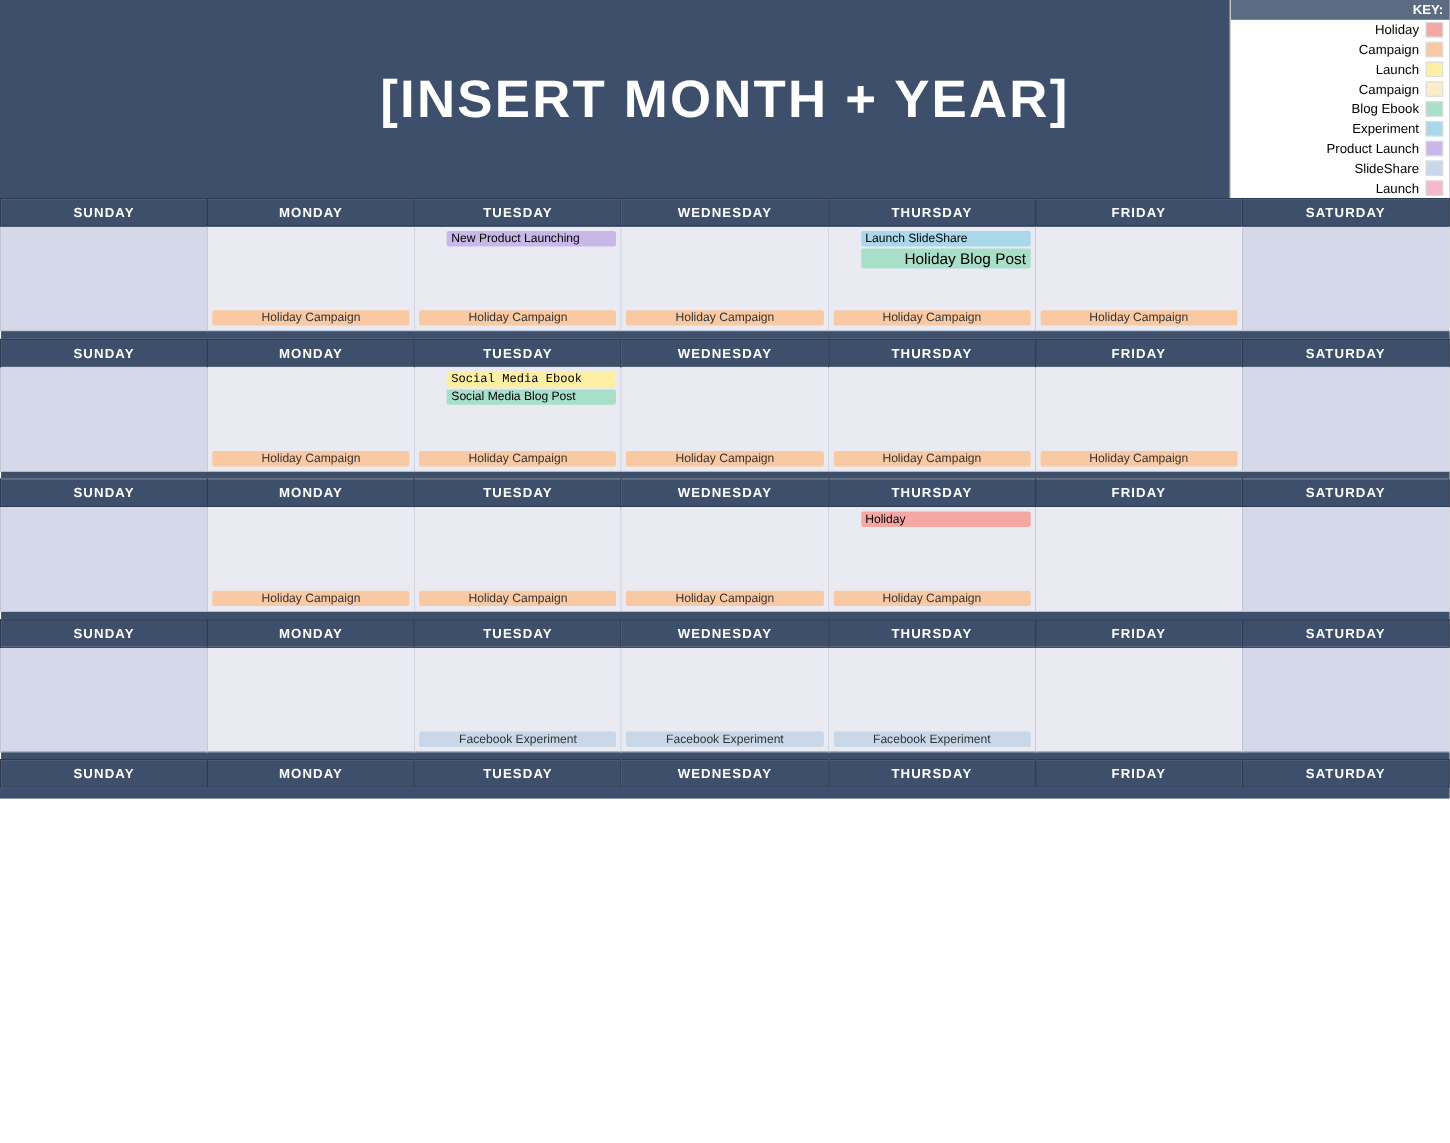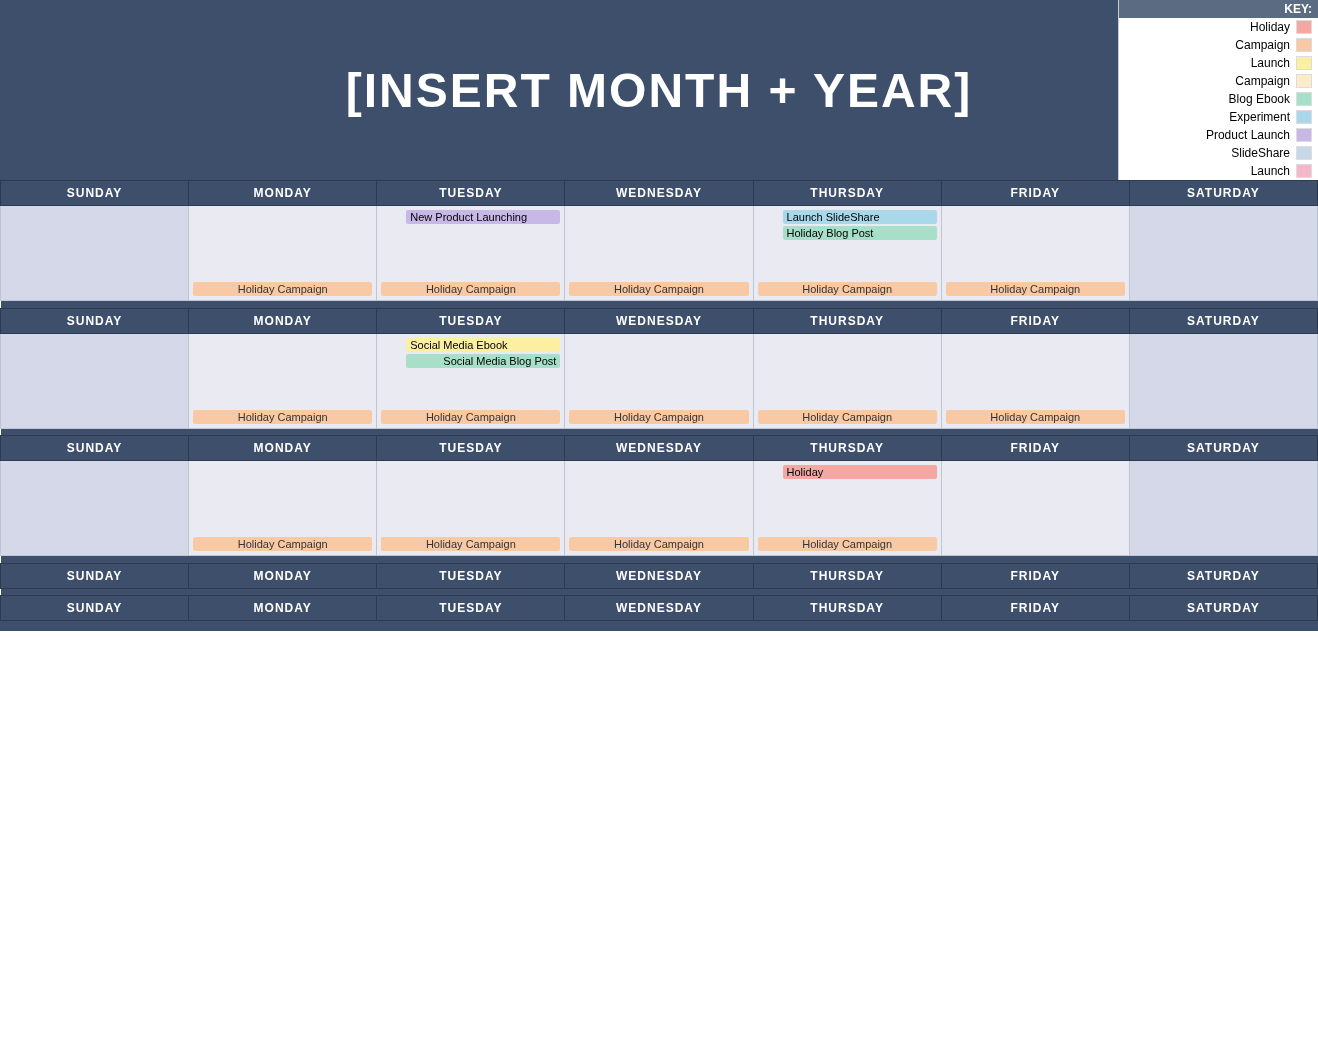--- a/index.html
+++ b/index.html
@@ -97,53 +97,53 @@
         </td>
         <td style="background:#eaebf2;vertical-align:top;height:95px;border:1px solid #c0c5d5;padding:4px;font-size:11px;position:relative;width:14.28%;">
           <span class="ev" style="display:block;border-radius:2px;padding:1px 4px;margin-bottom:2px;font-size:11px;background:#c8b8e8;">New Product Launching</span>
           <div style="position:absolute;bottom:4px;left:4px;right:4px;text-align:center;border-radius:2px;padding:1px 2px;font-size:11px;background:#f9c9a3;color:#333;">Holiday Campaign</div>
         </td>
         <td style="background:#eaebf2;vertical-align:top;height:95px;border:1px solid #c0c5d5;padding:4px;font-size:11px;position:relative;width:14.28%;">
           <div style="position:absolute;bottom:4px;left:4px;right:4px;text-align:center;border-radius:2px;padding:1px 2px;font-size:11px;background:#f9c9a3;color:#333;">Holiday Campaign</div>
         </td>
         <td style="background:#eaebf2;vertical-align:top;height:95px;border:1px solid #c0c5d5;padding:4px;font-size:11px;position:relative;width:14.28%;">
           <span class="ev" style="display:block;border-radius:2px;padding:1px 4px;margin-bottom:2px;font-size:11px;background:#a8d8ea;">Launch SlideShare</span>
-          <span class="ev" style="display:block;border-radius:2px;padding:1px 4px;margin-bottom:2px;font-size:11px;background:#a8dfc8;">Holiday Blog Post</span>
-          <div style="position:absolute;bottom:4px;left:4px;right:4px;text-align:center;border-radius:2px;padding:1px 2px;font-size:11px;background:#f9c9a3;color:#333;">Holiday Campaign</div>
-        </td>
-        <td style="background:#eaebf2;vertical-align:top;height:95px;border:1px solid #c0c5d5;padding:4px;font-size:11px;position:relative;width:14.28%;">
-          <div style="position:absolute;bottom:4px;left:4px;right:4px;text-align:center;border-radius:2px;padding:1px 2px;font-size:11px;background:#f9c9a3;color:#333;">Holiday Campaign</div>
-        </td>
-        <td style="background:#d5d8e8;vertical-align:top;height:95px;border:1px solid #c0c5d5;padding:4px;font-size:11px;position:relative;width:14.28%;"></td>
-      </tr>
-      <tr>
-        <td colspan="7" style="background:#3d4f6b;height:7px;padding:0;border:none;"></td>
-      </tr>
-    </tbody>
-      </table>
-
-    <table class="full-width" style="border-collapse:collapse;">
-      <tbody>
-          <tr>
-        <td style="background:#3d4f6b;color:#fff;font-size:12px;font-weight:bold;text-align:center;padding:5px 0;letter-spacing:1px;border:1px solid #2d3a50;width:14.28%;">SUNDAY</td>
-        <td style="background:#3d4f6b;color:#fff;font-size:12px;font-weight:bold;text-align:center;padding:5px 0;letter-spacing:1px;border:1px solid #2d3a50;width:14.28%;">MONDAY</td>
-        <td style="background:#3d4f6b;color:#fff;font-size:12px;font-weight:bold;text-align:center;padding:5px 0;letter-spacing:1px;border:1px solid #2d3a50;width:14.28%;">TUESDAY</td>
-        <td style="background:#3d4f6b;color:#fff;font-size:12px;font-weight:bold;text-align:center;padding:5px 0;letter-spacing:1px;border:1px solid #2d3a50;width:14.28%;">WEDNESDAY</td>
-        <td style="background:#3d4f6b;color:#fff;font-size:12px;font-weight:bold;text-align:center;padding:5px 0;letter-spacing:1px;border:1px solid #2d3a50;width:14.28%;">THURSDAY</td>
-        <td style="background:#3d4f6b;color:#fff;font-size:12px;font-weight:bold;text-align:center;padding:5px 0;letter-spacing:1px;border:1px solid #2d3a50;width:14.28%;">FRIDAY</td>
-        <td style="background:#3d4f6b;color:#fff;font-size:12px;font-weight:bold;text-align:center;padding:5px 0;letter-spacing:1px;border:1px solid #2d3a50;width:14.28%;">SATURDAY</td>
-      </tr>
-      <tr>
-        <td style="background:#d5d8e8;vertical-align:top;height:95px;border:1px solid #c0c5d5;padding:4px;font-size:11px;position:relative;width:14.28%;"></td>
-        <td style="background:#eaebf2;vertical-align:top;height:95px;border:1px solid #c0c5d5;padding:4px;font-size:11px;position:relative;width:14.28%;">
-          <div style="position:absolute;bottom:4px;left:4px;right:4px;text-align:center;border-radius:2px;padding:1px 2px;font-size:11px;background:#f9c9a3;color:#333;">Holiday Campaign</div>
-        </td>
-        <td style="background:#eaebf2;vertical-align:top;height:95px;border:1px solid #c0c5d5;padding:4px;font-size:11px;position:relative;width:14.28%;">
-          <span class="ev" style="display:block;border-radius:2px;padding:1px 4px;margin-bottom:2px;font-size:11px;background:#fceea3;">Social Media Ebook</span>
-          <span class="ev" style="display:block;border-radius:2px;padding:1px 4px;margin-bottom:2px;font-size:11px;background:#a8dfc8;text-align:right;">Social Media Blog Post</span>
+          <span class="ev" style="display:block;border-radius:2px;padding:1px 4px;margin-bottom:2px;font-size:14px;background:#a8dfc8;text-align:right;">Holiday Blog Post</span>
+          <div style="position:absolute;bottom:4px;left:4px;right:4px;text-align:center;border-radius:2px;padding:1px 2px;font-size:11px;background:#f9c9a3;color:#333;">Holiday Campaign</div>
+        </td>
+        <td style="background:#eaebf2;vertical-align:top;height:95px;border:1px solid #c0c5d5;padding:4px;font-size:11px;position:relative;width:14.28%;">
+          <div style="position:absolute;bottom:4px;left:4px;right:4px;text-align:center;border-radius:2px;padding:1px 2px;font-size:11px;background:#f9c9a3;color:#333;">Holiday Campaign</div>
+        </td>
+        <td style="background:#d5d8e8;vertical-align:top;height:95px;border:1px solid #c0c5d5;padding:4px;font-size:11px;position:relative;width:14.28%;"></td>
+      </tr>
+      <tr>
+        <td colspan="7" style="background:#3d4f6b;height:7px;padding:0;border:none;"></td>
+      </tr>
+    </tbody>
+      </table>
+
+    <table class="full-width" style="border-collapse:collapse;">
+      <tbody>
+          <tr>
+        <td style="background:#3d4f6b;color:#fff;font-size:12px;font-weight:bold;text-align:center;padding:5px 0;letter-spacing:1px;border:1px solid #2d3a50;width:14.28%;">SUNDAY</td>
+        <td style="background:#3d4f6b;color:#fff;font-size:12px;font-weight:bold;text-align:center;padding:5px 0;letter-spacing:1px;border:1px solid #2d3a50;width:14.28%;">MONDAY</td>
+        <td style="background:#3d4f6b;color:#fff;font-size:12px;font-weight:bold;text-align:center;padding:5px 0;letter-spacing:1px;border:1px solid #2d3a50;width:14.28%;">TUESDAY</td>
+        <td style="background:#3d4f6b;color:#fff;font-size:12px;font-weight:bold;text-align:center;padding:5px 0;letter-spacing:1px;border:1px solid #2d3a50;width:14.28%;">WEDNESDAY</td>
+        <td style="background:#3d4f6b;color:#fff;font-size:12px;font-weight:bold;text-align:center;padding:5px 0;letter-spacing:1px;border:1px solid #2d3a50;width:14.28%;">THURSDAY</td>
+        <td style="background:#3d4f6b;color:#fff;font-size:12px;font-weight:bold;text-align:center;padding:5px 0;letter-spacing:1px;border:1px solid #2d3a50;width:14.28%;">FRIDAY</td>
+        <td style="background:#3d4f6b;color:#fff;font-size:12px;font-weight:bold;text-align:center;padding:5px 0;letter-spacing:1px;border:1px solid #2d3a50;width:14.28%;">SATURDAY</td>
+      </tr>
+      <tr>
+        <td style="background:#d5d8e8;vertical-align:top;height:95px;border:1px solid #c0c5d5;padding:4px;font-size:11px;position:relative;width:14.28%;"></td>
+        <td style="background:#eaebf2;vertical-align:top;height:95px;border:1px solid #c0c5d5;padding:4px;font-size:11px;position:relative;width:14.28%;">
+          <div style="position:absolute;bottom:4px;left:4px;right:4px;text-align:center;border-radius:2px;padding:1px 2px;font-size:11px;background:#f9c9a3;color:#333;">Holiday Campaign</div>
+        </td>
+        <td style="background:#eaebf2;vertical-align:top;height:95px;border:1px solid #c0c5d5;padding:4px;font-size:11px;position:relative;width:14.28%;">
+          <span class="ev" style="display:block;border-radius:2px;padding:1px 4px;margin-bottom:2px;font-size:11px;background:#fceea3;font-family:Liberation Mono, monospace;">Social Media Ebook</span>
+          <span class="ev" style="display:block;border-radius:2px;padding:1px 4px;margin-bottom:2px;font-size:11px;background:#a8dfc8;">Social Media Blog Post</span>
           <div style="position:absolute;bottom:4px;left:4px;right:4px;text-align:center;border-radius:2px;padding:1px 2px;font-size:11px;background:#f9c9a3;color:#333;">Holiday Campaign</div>
         </td>
         <td style="background:#eaebf2;vertical-align:top;height:95px;border:1px solid #c0c5d5;padding:4px;font-size:11px;position:relative;width:14.28%;">
           <div style="position:absolute;bottom:4px;left:4px;right:4px;text-align:center;border-radius:2px;padding:1px 2px;font-size:11px;background:#f9c9a3;color:#333;">Holiday Campaign</div>
         </td>
         <td style="background:#eaebf2;vertical-align:top;height:95px;border:1px solid #c0c5d5;padding:4px;font-size:11px;position:relative;width:14.28%;">
           <div style="position:absolute;bottom:4px;left:4px;right:4px;text-align:center;border-radius:2px;padding:1px 2px;font-size:11px;background:#f9c9a3;color:#333;">Holiday Campaign</div>
         </td>
         <td style="background:#eaebf2;vertical-align:top;height:95px;border:1px solid #c0c5d5;padding:4px;font-size:11px;position:relative;width:14.28%;">
           <div style="position:absolute;bottom:4px;left:4px;right:4px;text-align:center;border-radius:2px;padding:1px 2px;font-size:11px;background:#f9c9a3;color:#333;">Holiday Campaign</div>
@@ -194,20 +194,35 @@
     <table class="full-width" style="border-collapse:collapse;">
       <tbody>
           <tr>
         <td style="background:#3d4f6b;color:#fff;font-size:12px;font-weight:bold;text-align:center;padding:5px 0;letter-spacing:1px;border:1px solid #2d3a50;width:14.28%;">SUNDAY</td>
         <td style="background:#3d4f6b;color:#fff;font-size:12px;font-weight:bold;text-align:center;padding:5px 0;letter-spacing:1px;border:1px solid #2d3a50;width:14.28%;">MONDAY</td>
         <td style="background:#3d4f6b;color:#fff;font-size:12px;font-weight:bold;text-align:center;padding:5px 0;letter-spacing:1px;border:1px solid #2d3a50;width:14.28%;">TUESDAY</td>
         <td style="background:#3d4f6b;color:#fff;font-size:12px;font-weight:bold;text-align:center;padding:5px 0;letter-spacing:1px;border:1px solid #2d3a50;width:14.28%;">WEDNESDAY</td>
         <td style="background:#3d4f6b;color:#fff;font-size:12px;font-weight:bold;text-align:center;padding:5px 0;letter-spacing:1px;border:1px solid #2d3a50;width:14.28%;">THURSDAY</td>
         <td style="background:#3d4f6b;color:#fff;font-size:12px;font-weight:bold;text-align:center;padding:5px 0;letter-spacing:1px;border:1px solid #2d3a50;width:14.28%;">FRIDAY</td>
         <td style="background:#3d4f6b;color:#fff;font-size:12px;font-weight:bold;text-align:center;padding:5px 0;letter-spacing:1px;border:1px solid #2d3a50;width:14.28%;">SATURDAY</td>
+      </tr>
+      <tr>
+        <td style="background:#d5d8e8;vertical-align:top;height:95px;border:1px solid #c0c5d5;padding:4px;font-size:11px;position:relative;width:14.28%;"></td>
+        <td style="background:#eaebf2;vertical-align:top;height:95px;border:1px solid #c0c5d5;padding:4px;font-size:11px;position:relative;width:14.28%;"></td>
+        <td style="background:#eaebf2;vertical-align:top;height:95px;border:1px solid #c0c5d5;padding:4px;font-size:11px;position:relative;width:14.28%;">
+          <div style="position:absolute;bottom:4px;left:4px;right:4px;text-align:center;border-radius:2px;padding:1px 2px;font-size:11px;background:#c8d8e8;color:#333;">Facebook Experiment</div>
+        </td>
+        <td style="background:#eaebf2;vertical-align:top;height:95px;border:1px solid #c0c5d5;padding:4px;font-size:11px;position:relative;width:14.28%;">
+          <div style="position:absolute;bottom:4px;left:4px;right:4px;text-align:center;border-radius:2px;padding:1px 2px;font-size:11px;background:#c8d8e8;color:#333;">Facebook Experiment</div>
+        </td>
+        <td style="background:#eaebf2;vertical-align:top;height:95px;border:1px solid #c0c5d5;padding:4px;font-size:11px;position:relative;width:14.28%;">
+          <div style="position:absolute;bottom:4px;left:4px;right:4px;text-align:center;border-radius:2px;padding:1px 2px;font-size:11px;background:#c8d8e8;color:#333;">Facebook Experiment</div>
+        </td>
+        <td style="background:#eaebf2;vertical-align:top;height:95px;border:1px solid #c0c5d5;padding:4px;font-size:11px;position:relative;width:14.28%;"></td>
+        <td style="background:#d5d8e8;vertical-align:top;height:95px;border:1px solid #c0c5d5;padding:4px;font-size:11px;position:relative;width:14.28%;"></td>
       </tr>
       <tr>
         <td colspan="7" style="background:#3d4f6b;height:7px;padding:0;border:none;"></td>
       </tr>
     </tbody>
       </table>
 
     <table class="full-width" style="border-collapse:collapse;">
       <tbody>
           <tr>

